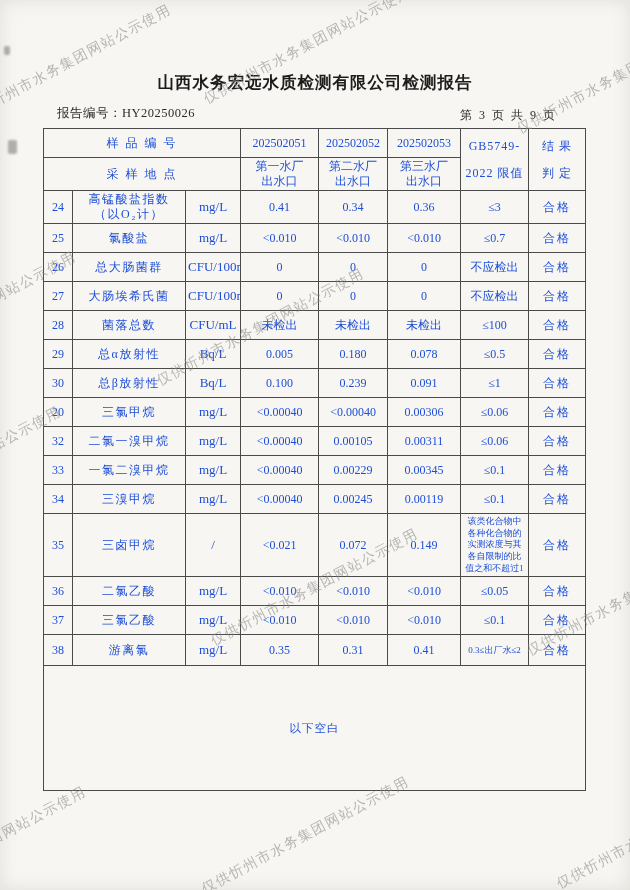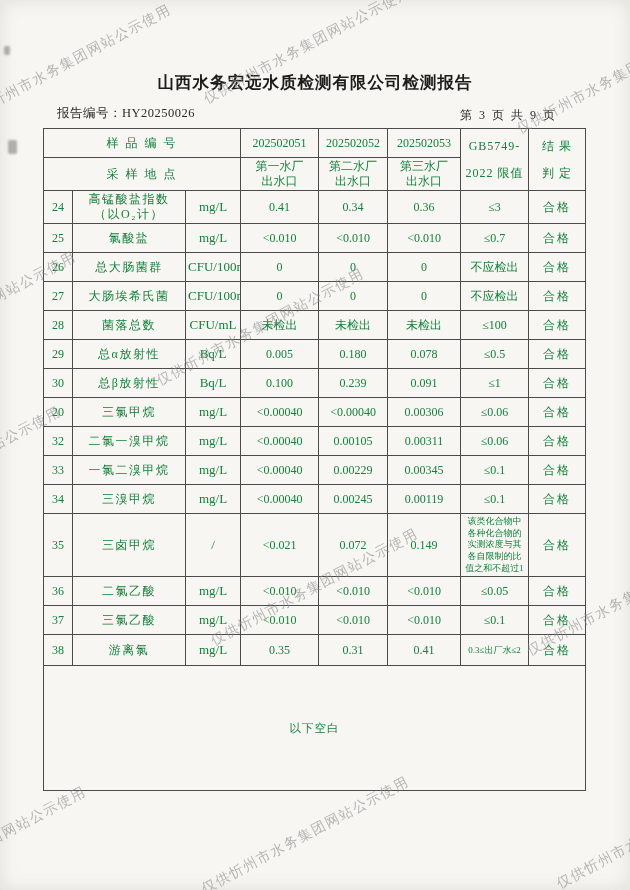--- a/index.html
+++ b/index.html
@@ -12,21 +12,21 @@
   .title{
     position:absolute;top:72px;left:0;width:100%;margin:0;
     text-align:center;font-size:16.5px;font-weight:bold;letter-spacing:1px;
     font-family:"Liberation Sans","DejaVu Sans",sans-serif;color:#1c1c1c;z-index:2;
   }
   .meta{position:absolute;top:105px;left:57px;right:73px;height:18px;z-index:2;}
   .report-no{position:absolute;left:0;top:0;font-size:12.5px;letter-spacing:.5px;}
   .page-ind{position:absolute;right:0;top:2px;font-size:12px;letter-spacing:2px;}
   table.report{
     position:absolute;left:43px;top:128px;width:542px;z-index:1;
-    border-collapse:collapse;table-layout:fixed;font-size:12px;color:#15803d;padding-left:23px;
+    border-collapse:collapse;table-layout:fixed;font-size:12px;color:#1d4ed8;padding-left:23px;
   }
   table.report td{
     border:1px solid #4b4b4b;text-align:center;vertical-align:middle;
     padding:1px 2px;line-height:1.25;overflow:hidden;
   }
   td.h1{height:26px;}
   td.h2{height:30px;}
   td.span-label{letter-spacing:2px;}
   td.loc{white-space:pre-line;font-size:12px;}
   td.twin{padding:4px 0;margin-top:37px;}

